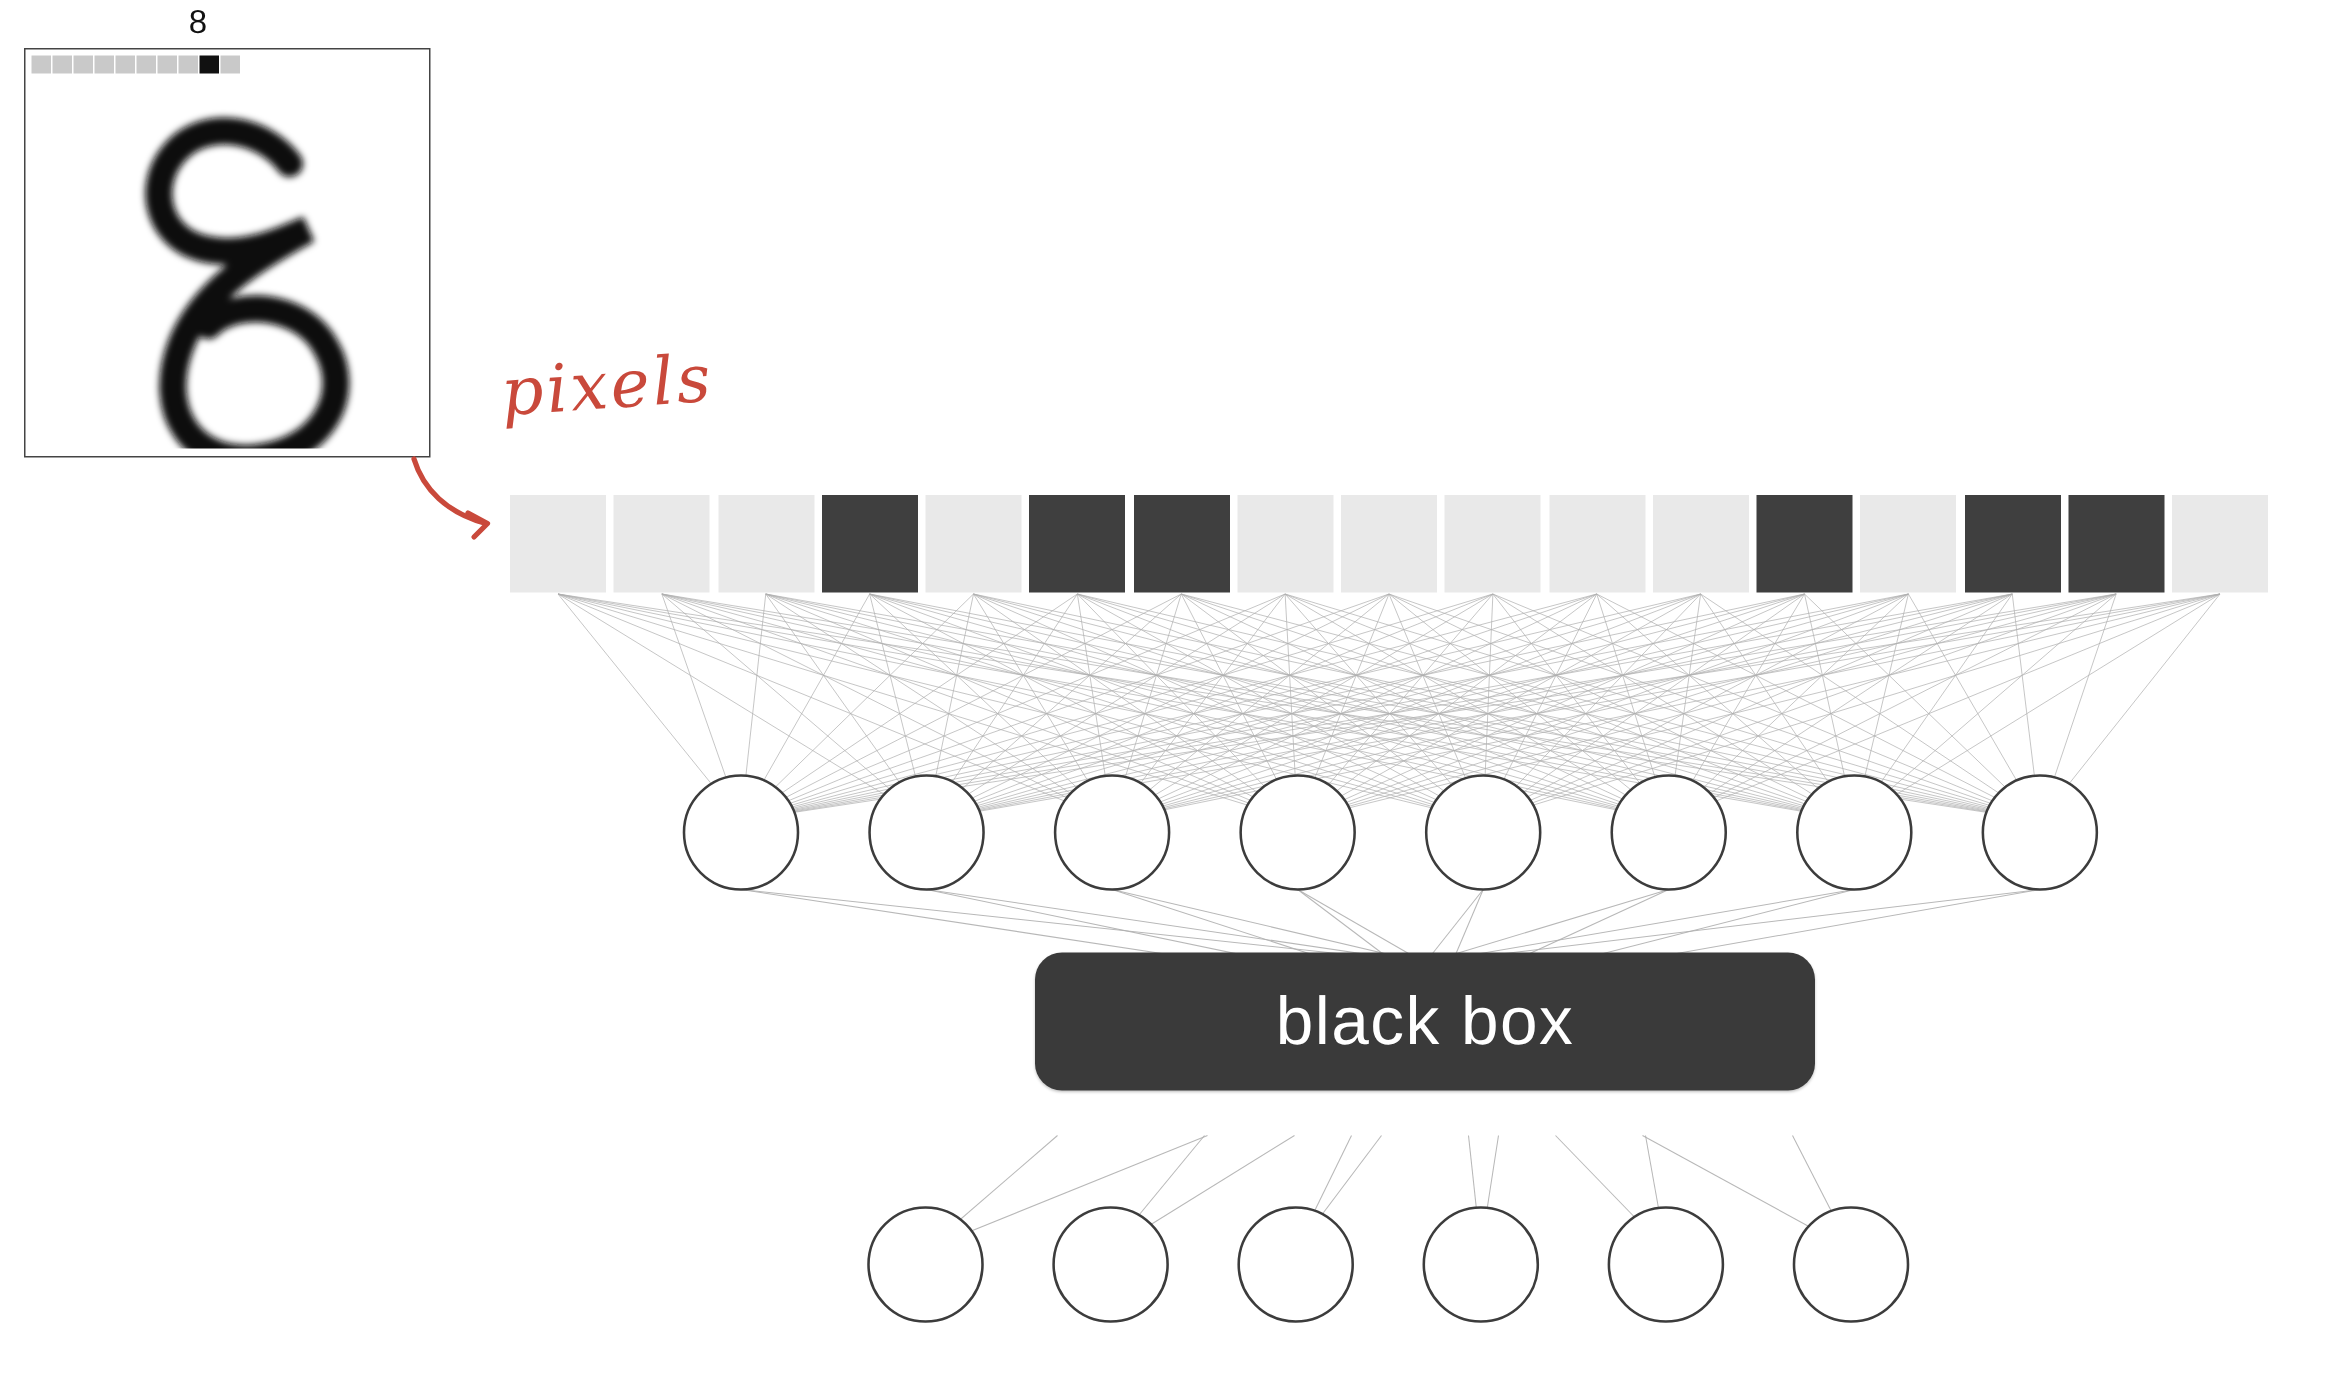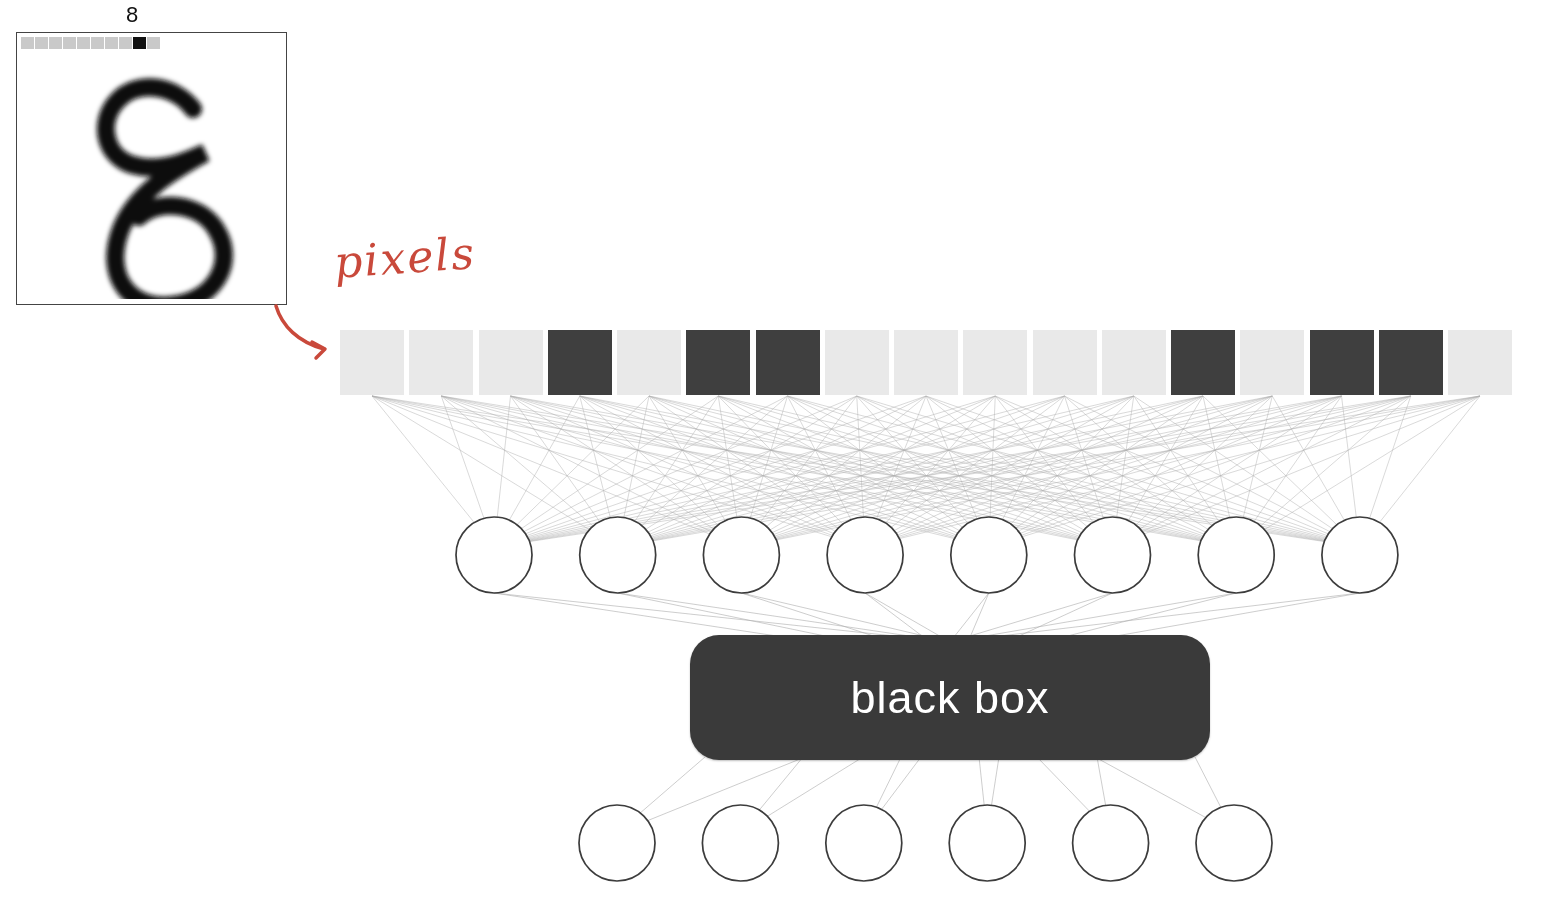--- a/index.html
+++ b/index.html
@@ -44,23 +44,23 @@
   }
   .pixel { width: 64px; height: 65px; background: var(--pixel-light, #e9e9e9); }
   .pixel.dark { background: var(--pixel-dark, #3f3f3f); }
 
   
   .network-svg { position: absolute; left: 0; top: 0; }
 
   
   .black-box {
     position: absolute; left: 690px; top: 635px;
-    width: 520px; height: 125px;
+    width: 520px; height: 92px;
     background: var(--box-bg, #3a3a3a);
-    border-radius: 29px;
+    border-radius: 18px;
     display: flex; align-items: center; justify-content: center;
     box-shadow: 0 1px 2px rgba(0,0,0,0.25);
   }
   .black-box span {
     color: var(--box-text, #ffffff);
     font-size: 45px; font-weight: 300; letter-spacing: 1px;
   }
 </style>
 </head>
 <body>

